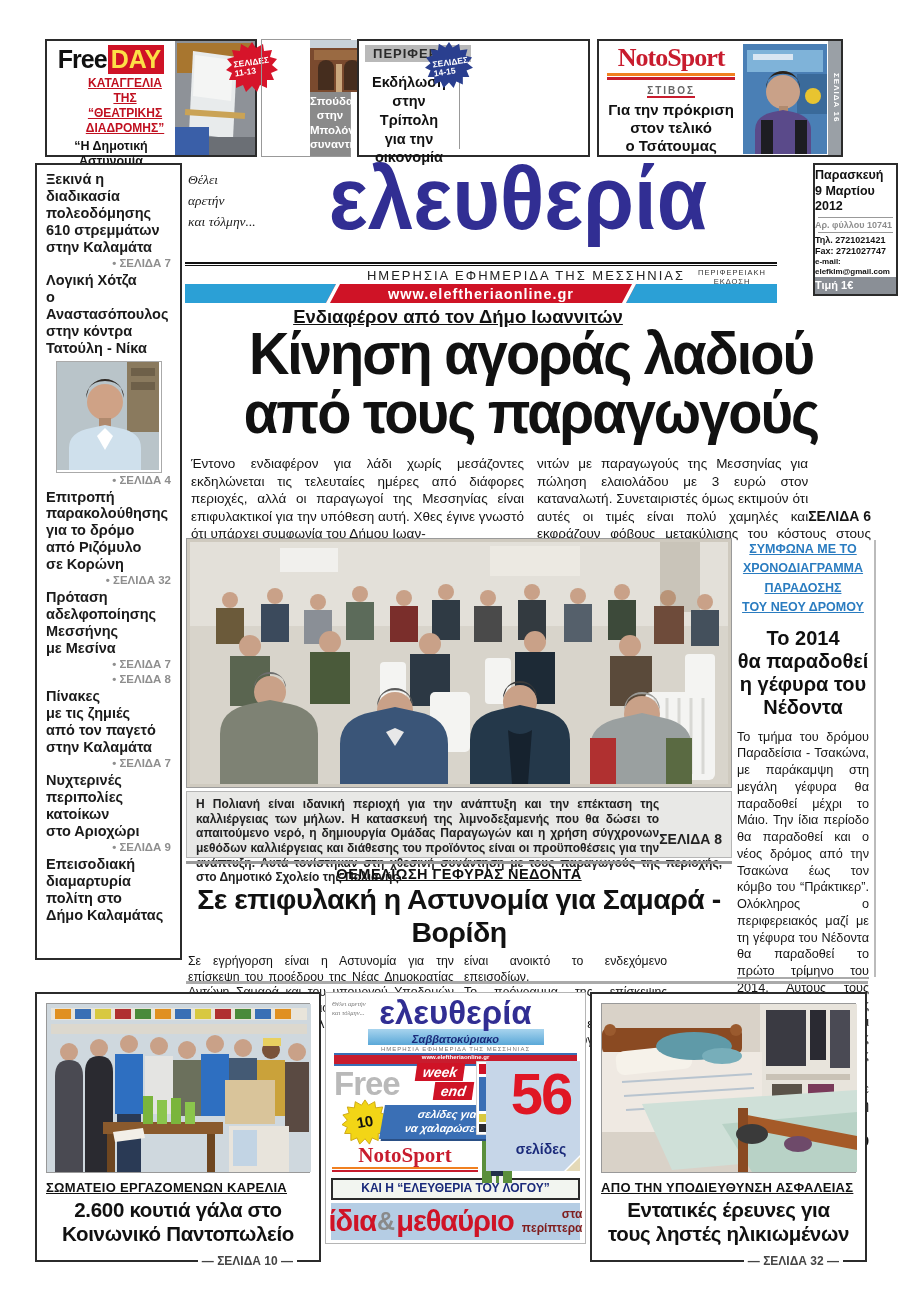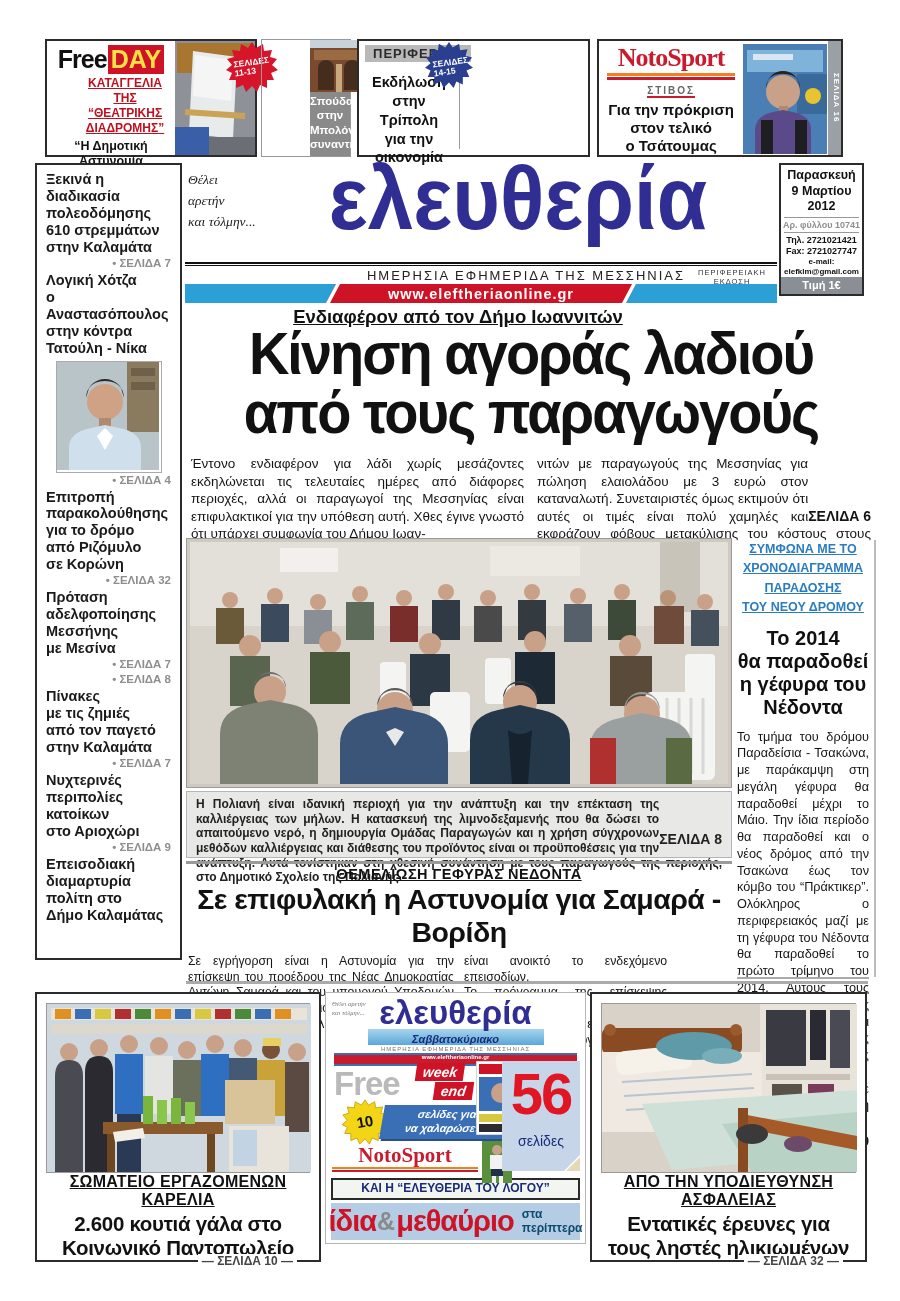--- a/index.html
+++ b/index.html
@@ -61,22 +61,22 @@
         color:#312e93;letter-spacing:0px;line-height:1;transform:scaleY(1.08);}
   #mast-rule{left:185px;top:262px;width:592px;height:4px;border-top:2px solid #111;border-bottom:1px solid #111;box-sizing:border-box;}
   #subtitle{left:185px;top:268px;width:500px;text-align:right;font-size:13px;letter-spacing:2px;color:#222;}
   #edition{left:692px;top:268px;width:80px;font-size:7.5px;line-height:1.2;color:#333;text-align:center;letter-spacing:1px;}
   #wwwbar{left:185px;top:284px;width:592px;height:19px;background:#2ba0d6;overflow:hidden;}
   .www-red{position:absolute;left:146px;top:0;width:300px;height:19px;background:#cf1326;
            transform:skewX(-28deg);border-left:4px solid #fff;border-right:4px solid #fff;box-sizing:border-box;}
   .www-txt{position:absolute;left:0;top:0;width:100%;height:19px;display:flex;align-items:center;
            justify-content:center;color:#fff;font-weight:bold;font-size:14.5px;letter-spacing:1px;}
 
-  #infobox{left:779px;top:163px;width:85px;height:133px;border:2px solid #2b2b2b;box-sizing:border-box;
-           text-align:center;background:#fff;}
+  #infobox{left:813px;top:163px;width:85px;height:133px;border:2px solid #2b2b2b;box-sizing:border-box;
+           background:#fff;}
   .ib-day{font-size:12.5px;font-weight:bold;line-height:1.25;margin-top:3px;}
   .ib-sep{border-top:1px solid #999;margin:2px 3px;}
   .ib-issue{font-size:9px;color:#8e8e8e;font-weight:bold;}
   .ib-tel{font-size:9px;font-weight:bold;line-height:1.25;}
   .ib-mail{font-size:8px;font-weight:bold;line-height:1.2;}
   .ib-price{position:absolute;left:0;right:0;bottom:0;height:17px;background:#8a8f96;color:#fff;
             font-weight:bold;font-size:11px;line-height:17px;}
 
   
   #sidebar{left:35px;top:163px;width:147px;height:797px;padding:6px 9px;box-sizing:border-box;
@@ -120,21 +120,21 @@
   .po-col{position:absolute;top:0;width:266px;font-size:12.3px;line-height:1.28;text-align:justify;color:#151515;}
   #po-c1{left:2px;}
   #po-c2{left:278px;}
   #bottomrule{left:186px;top:981px;width:682px;height:3px;background:#aaa;}
 
   
   .story-box{position:absolute;border:2px solid #2b2b2b;background:#fff;box-sizing:border-box;padding:9px;}
   #karelia{left:35px;top:992px;width:286px;height:270px;}
   #security{left:590px;top:992px;width:277px;height:270px;}
   .bb-photo{border:1px solid #999;}
-  .bb-kick{text-align:center;font-size:16px;font-weight:bold;text-decoration:underline;letter-spacing:.3px;}
+  .bb-kick{text-align:left;font-size:13px;font-weight:bold;text-decoration:underline;margin-top:7px;letter-spacing:.3px;}
   .bb-head{text-align:center;font-size:20.5px;font-weight:bold;line-height:1.15;margin-top:3px;letter-spacing:-.3px;}
   .bb-page{position:absolute;right:22px;bottom:-8px;background:#fff;padding:0 4px;font-size:12px;
            font-weight:bold;color:#444;}
   .bb-page::before{content:"— ";}
   .bb-page::after{content:" —";}
 
   
   #promo{left:325px;top:992px;width:261px;height:252px;border:1px solid #b5b5b5;box-sizing:border-box;background:#fff;}
   .pr-head{position:relative;height:64px;}
   .pr-tag{position:absolute;left:6px;top:6px;width:34px;font-family:"Liberation Serif",serif;
@@ -156,34 +156,34 @@
   .pr-star .star-txt{color:#111;font-size:15px;font-weight:bold;transform:rotate(-10deg);}
   .pr-ribbon{position:absolute;left:56px;top:44px;width:116px;background:#3a6fb5;color:#fff;
              font-weight:bold;font-style:italic;font-size:11px;line-height:1.25;text-align:center;
              padding:3px 6px;transform:skewX(-10deg);box-shadow:2px 2px 0 #2a4f85;}
   .pr-mag{position:absolute;left:150px;top:0;}
   .pr-noto{position:absolute;left:6px;top:84px;width:146px;text-align:center;}
   .pr-noto .n1{font-family:"Liberation Serif",serif;font-weight:bold;font-size:21px;color:#c81c2e;line-height:1;}
   .pr-noto .nl{height:2px;background:#f08020;margin-top:1px;}
   .pr-noto .nl2{height:2px;background:#c81c2e;margin-top:1px;}
   .pr-soccer{position:absolute;left:156px;top:80px;}
-  .pr-panel{position:absolute;right:5px;top:0;width:78px;height:110px;background:#c6d6e8;text-align:center;}
+  .pr-panel{position:absolute;right:5px;top:0;width:78px;height:110px;background:#c6d6e8;text-align:center;padding-left:16px;}
   .pr-56{font-size:58px;font-weight:bold;color:#e01624;line-height:54px;margin-top:6px;letter-spacing:-2px;}
-  .pr-sel{font-size:14px;font-weight:normal;color:#1a2a7a;margin-top:12px;}
+  .pr-sel{font-size:14px;font-weight:bold;color:#1a2a7a;margin-top:20px;}
   .pr-fold{position:absolute;right:0;bottom:0;width:0;height:0;border-left:16px solid transparent;
            border-bottom:16px solid #fff;}
   .pr-fold2{position:absolute;right:0;bottom:0;width:0;height:0;border-top:14px solid transparent;
             border-right:14px solid #e4d9b8;}
   .pr-freedom{height:18px;margin:3px 5px 0;border:2px solid #2a2a2a;background:#f2f5f0;
               text-align:center;font-size:12px;font-weight:bold;color:#1a2a7a;line-height:17px;}
   .pr-tomorrow{height:37px;margin:3px 5px 0;background:#b5cde4;display:flex;align-items:center;
                justify-content:center;}
   .pr-t1{font-size:29px;font-weight:bold;color:#cf1326;letter-spacing:-1px;}
   .pr-amp{font-size:25px;font-weight:bold;color:#8a8a8a;margin:0 1px;}
-  .pr-kiosk{font-size:12px;font-weight:bold;color:#0c4a6e;line-height:1.15;margin-left:8px;text-align:left;}
+  .pr-kiosk{font-size:12px;font-weight:bold;color:#7f1d1d;line-height:1.15;margin-left:8px;text-align:right;}
 </style>
 </head>
 <body>
 
 <div id="page">
 
   <div class="abs bx" id="freeday">
     <div class="fd-left">
       <div class="fd-logo">
         <span class="fd-free">Free</span>

